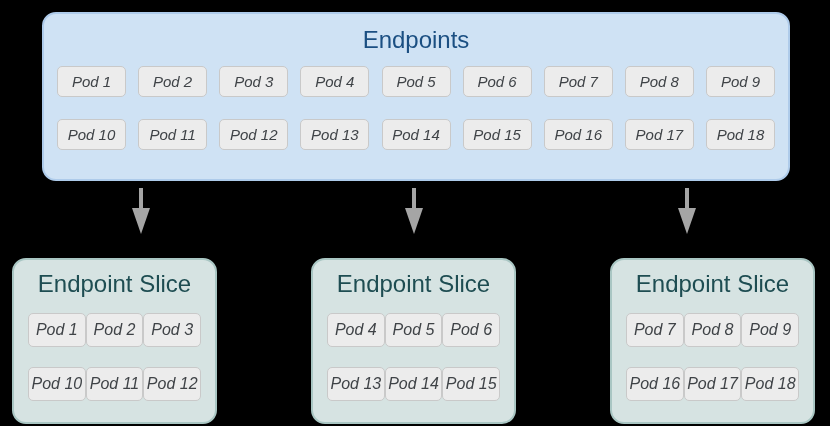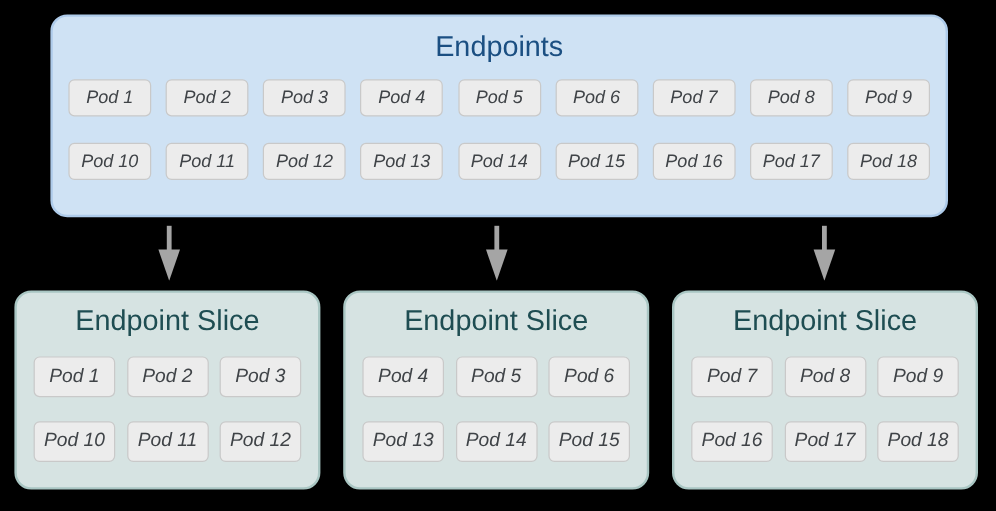--- a/index.html
+++ b/index.html
@@ -89,26 +89,27 @@
   
   .slices-row {
     position: absolute;
     left: 12px;
     top: 242px;
     width: 803px;
     display: flex;
     justify-content: space-between;
   }
   .slice-box {
-    width: 255px;
+    width: 205px;
     height: 166px;
     background: var(--slice-box-bg);
     border: 2px solid var(--slice-box-border);
     border-radius: 14px;
     padding: 10px 14px 4px 14px;
+    margin-top: 16px;
   }
   .slice-title {
     text-align: center;
     font-size: 24px;
     line-height: 28px;
     color: var(--slice-title-color);
     margin-bottom: 15px;
   }
   .slice-box .pod-grid { gap: 20px; }
   .slice-box .pod { width: 68px; height: 34px; font-size: 16px; }

